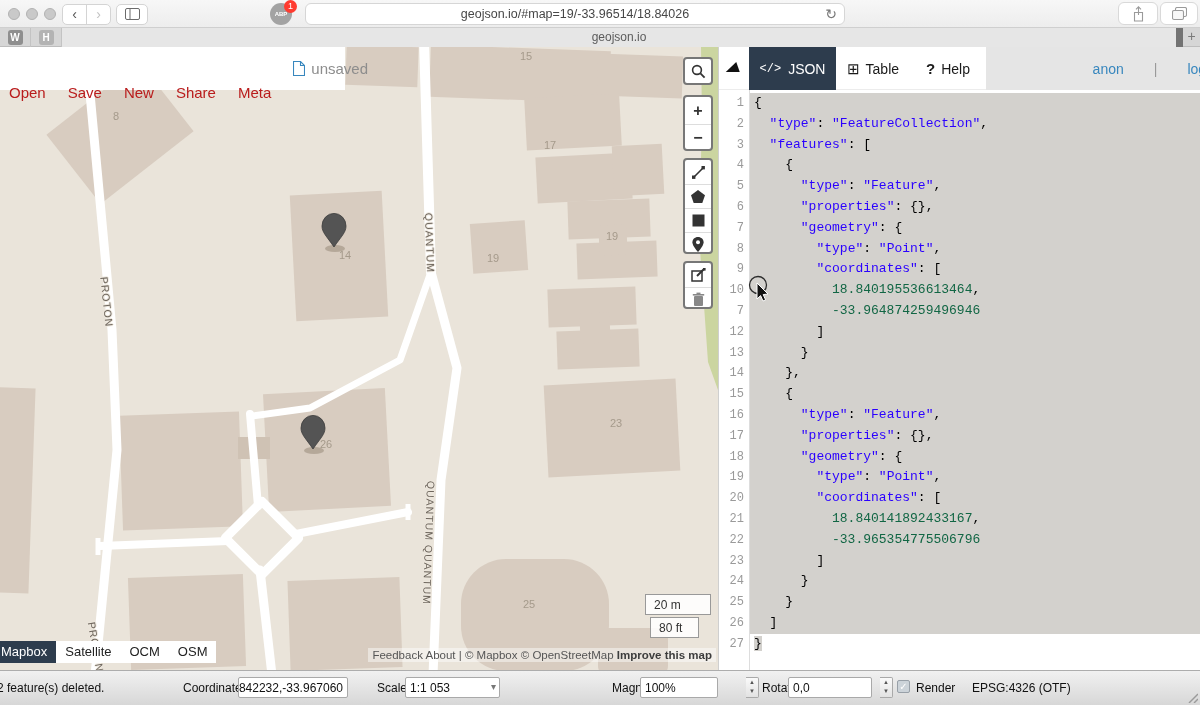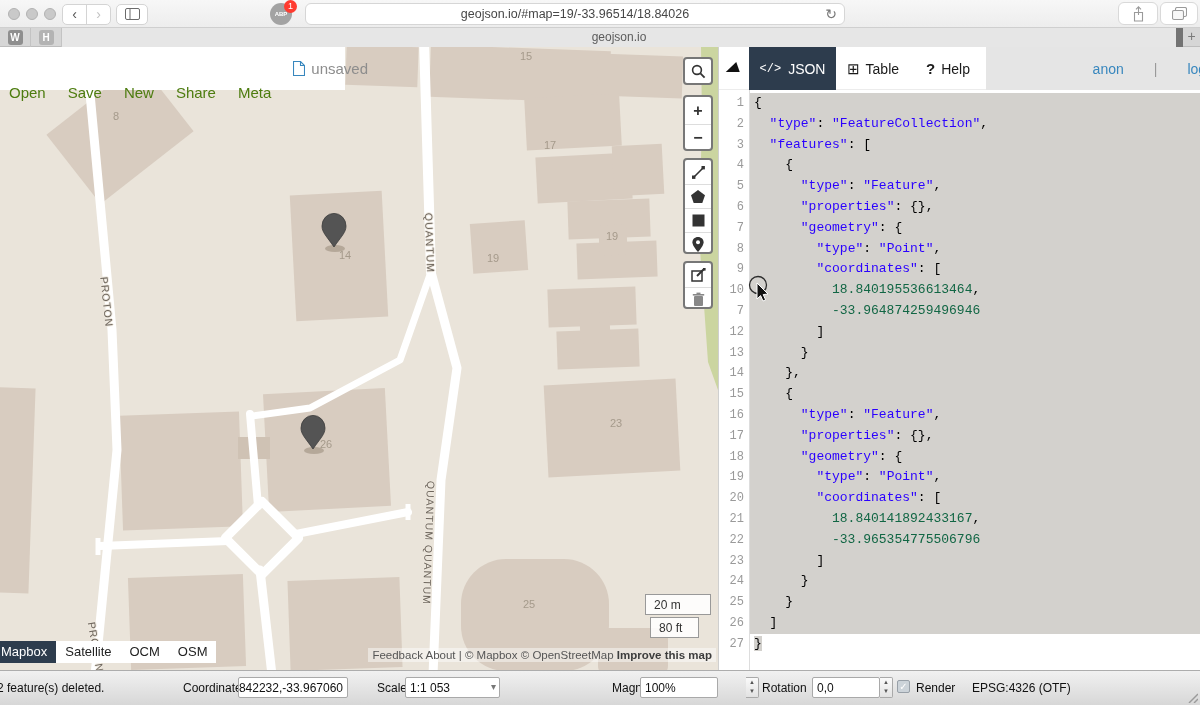--- a/index.html
+++ b/index.html
@@ -46,21 +46,21 @@
   #map { left:0; top:47px; width:718px; height:623px; background:#eae4da; overflow:hidden; }
   #mapsvg { left:0; top:0; }
   .street-label { position:absolute; font-size:10.5px; color:#6e665d; letter-spacing:1px;
     white-space:nowrap; z-index:3; transform-origin:center;
     text-shadow:-1px 0 #eee8de,1px 0 #eee8de,0 -1px #eee8de,0 1px #eee8de; }
   .bldg-label { position:absolute; font-size:11px; color:#a59a8b; z-index:3; }
   .marker { position:absolute; z-index:4; }
 
   #gjtoolbar { left:0; top:0; width:345px; height:43px; background:#fff; z-index:6;
     display:flex; align-items:center; font-size:15px; }
-  #gjtoolbar a { color:#4d7c0f; text-decoration:none; margin-left:22px;margin-top:47px; }
+  #gjtoolbar a { color:#b91c1c; text-decoration:none; margin-left:22px;margin-top:47px; }
   #gjtoolbar a:first-child { margin-left:9px; }
   #unsaved-wrap { display:flex; align-items:center; margin-left:22px; color:#8d8d8d; }
   #unsaved-wrap svg { margin-right:6px; }
 
   .mapctl { position:absolute; left:683px; width:30px; background:#fff;
     border:2px solid #777; border-radius:4px; z-index:6; }
   .mapctl .cell { height:24px; display:flex; align-items:center; justify-content:center;
     color:#333; font-size:16px; font-weight:bold; }
   .mapctl .cell + .cell { border-top:1px solid #ddd; }
   #collapse-arrow { left:727px; top:15px; width:0; height:0; z-index:6;
@@ -414,21 +414,21 @@
   <div class="sb-label" style="left:612px">Magnifier</div>
   <div class="sb-input" style="left:640px;width:78px">
     <span>100%</span>
   </div>
   <div class="spinner" style="left:746px">
     <div>▲</div>
       <div>▼</div>
   </div>
 
   <div class="sb-label" style="left:762px">Rotation</div>
-  <div class="sb-input" style="left:812px;width:68px">
+  <div class="sb-input" style="left:788px;width:84px">
     <span>0,0</span>
   </div>
   <div class="spinner" style="left:880px">
     <div>▲</div>
       <div>▼</div>
   </div>
 
   <div class="abs" id="sb-check">✓</div>
   <div class="sb-label" style="left:916px">Render</div>
 

